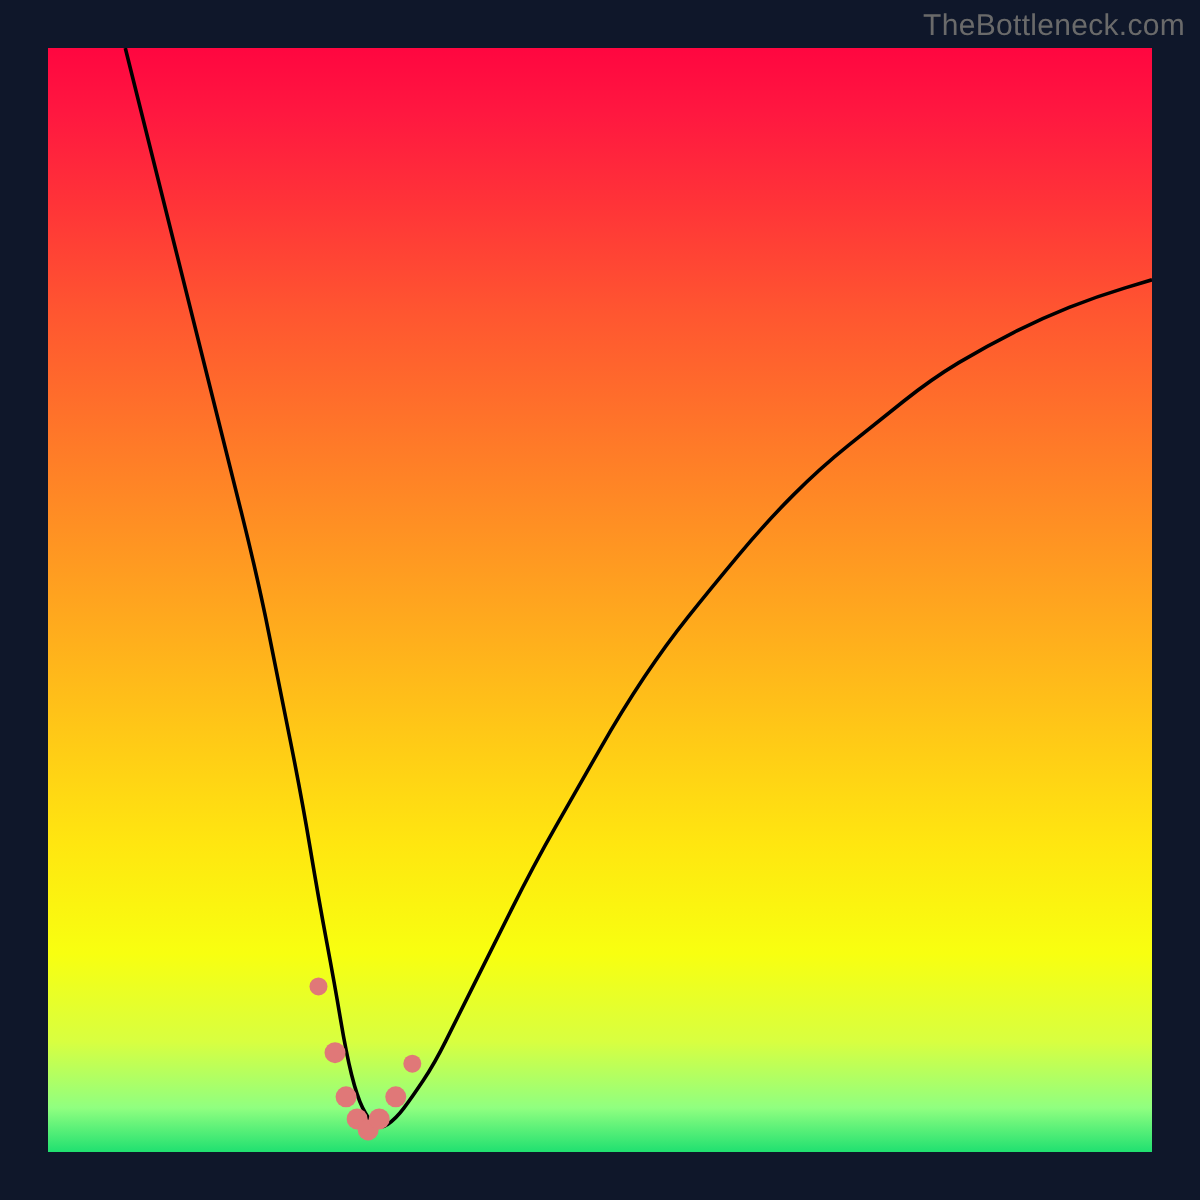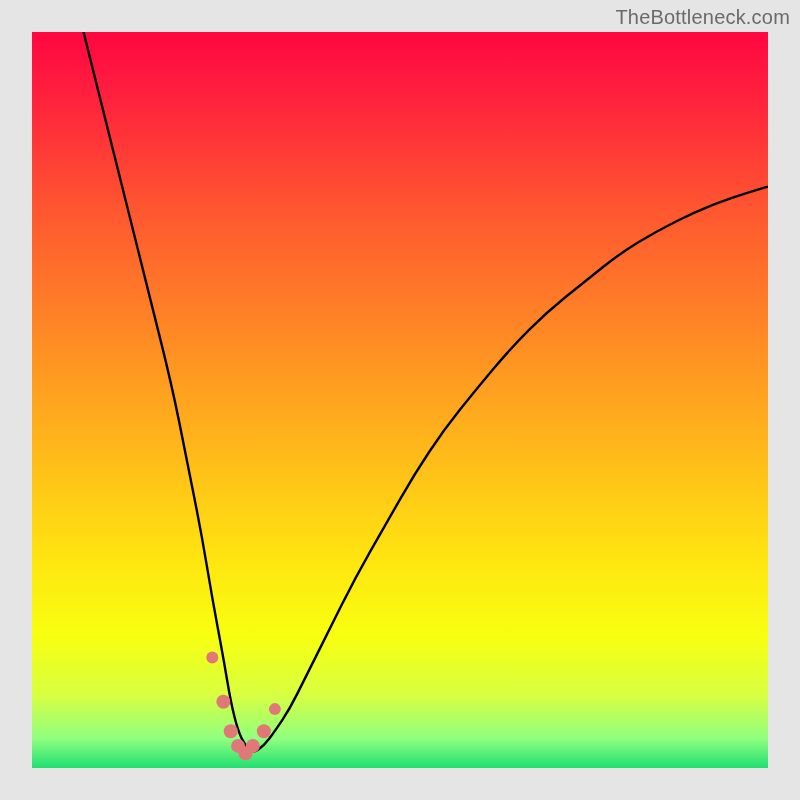--- a/index.html
+++ b/index.html
@@ -9,21 +9,21 @@
     height: 800px;
     background: #000;
     overflow: hidden;
   }
   .frame {
     position: absolute;
     left: 0;
     top: 0;
     width: 800px;
     height: 800px;
-    background: #e5e5e5;
+    background: #0f172a;
   }
   .plot {
     position: absolute;
     left: 32px;
     top: 32px;
     width: 736px;
     height: 736px;
     overflow: hidden;
   }
   .gradient {

